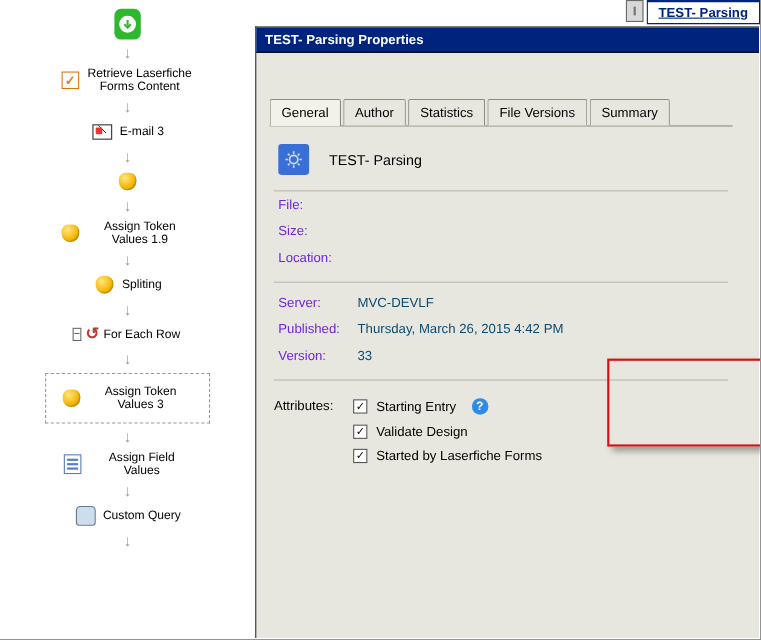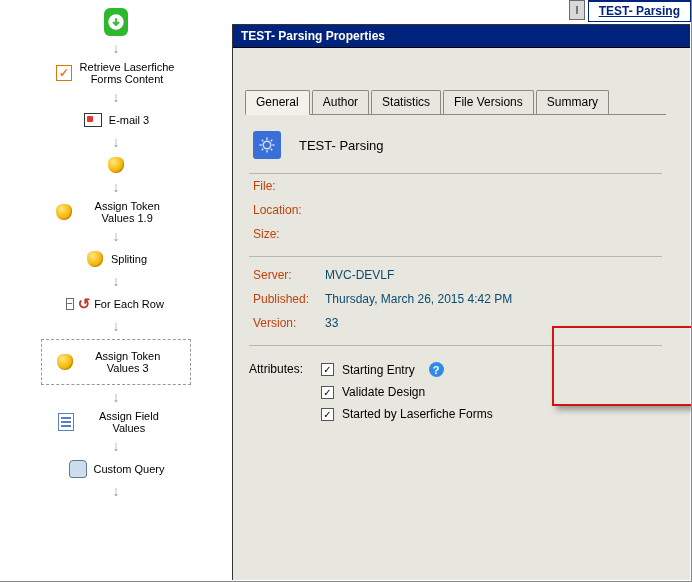--- a/index.html
+++ b/index.html
@@ -147,21 +147,21 @@
   }
   .doc-head {
     display:flex;align-items:center;gap:18px;padding:6px 4px 14px;border-bottom:1px solid #b8b7af;
   }
   .doc-head .big-ico {
     width:28px;height:28px;background:#3a6fd8;border-radius:3px;display:flex;align-items:center;justify-content:center;color:#cfe0ff;
   }
   .doc-head .big-ico svg{width:18px;height:18px;}
   .doc-head .title{font-size:13px;}
   .kv { display:flex;padding:5px 4px;font-size:12px;}
-  .kv .k{width:72px;color:#c2410c;}
+  .kv .k{width:72px;color:#6d28d9;}
   .kv .v{color:#0c4a6e;}
   .sep { border-top:1px solid #b8b7af;margin:10px 0 6px;}
   .attr-row{display:flex;padding-top:10px;}
   .attr-row .k{width:72px;}
   .attr-list{display:flex;flex-direction:column;gap:8px;}
   .chk-line{display:flex;align-items:center;gap:8px;font-size:12px;}
   .chk{width:13px;height:13px;border:1px solid #555;background:#fff;display:flex;align-items:center;justify-content:center;font-size:10px;color:#000;}
   .help{width:15px;height:15px;border-radius:50%;background:#2e8be8;color:#fff;font-weight:bold;font-size:11px;display:flex;align-items:center;justify-content:center;margin-left:6px;}
   .highlight-box{
     position:absolute;border:2px solid #d11313;
@@ -294,25 +294,25 @@
             </svg>
         </div>
         <div class="title">TEST- Parsing</div>
       </div>
 
       <div class="kv">
           <div class="k">File:</div>
           <div class="v"></div>
         </div>
       <div class="kv">
+          <div class="k">Size:</div>
+          <div class="v"></div>
+        </div>
+      <div class="kv">
           <div class="k">Location:</div>
-          <div class="v"></div>
-        </div>
-      <div class="kv">
-          <div class="k">Size:</div>
           <div class="v"></div>
         </div>
 
       <div class="sep"></div>
 
       <div class="kv">
           <div class="k">Server:</div>
           <div class="v">MVC-DEVLF</div>
         </div>
       <div class="kv">

